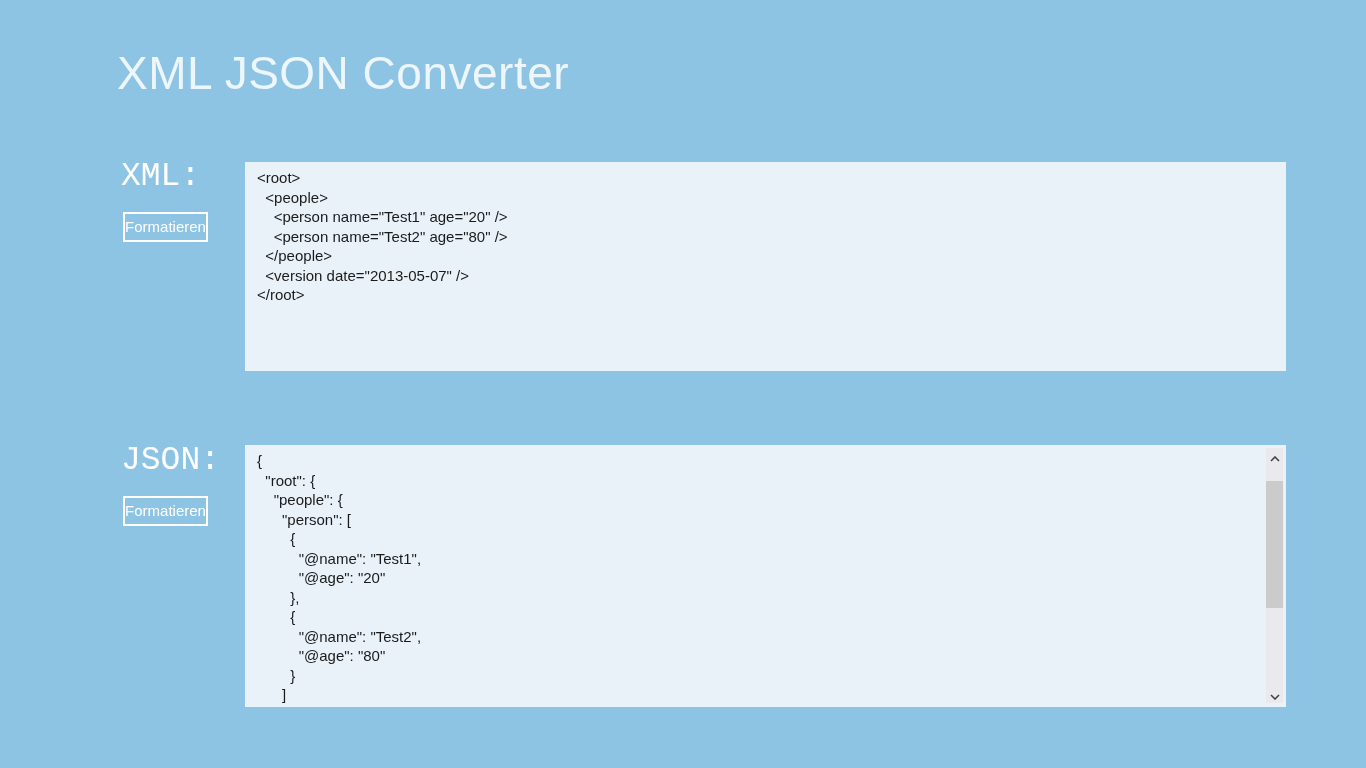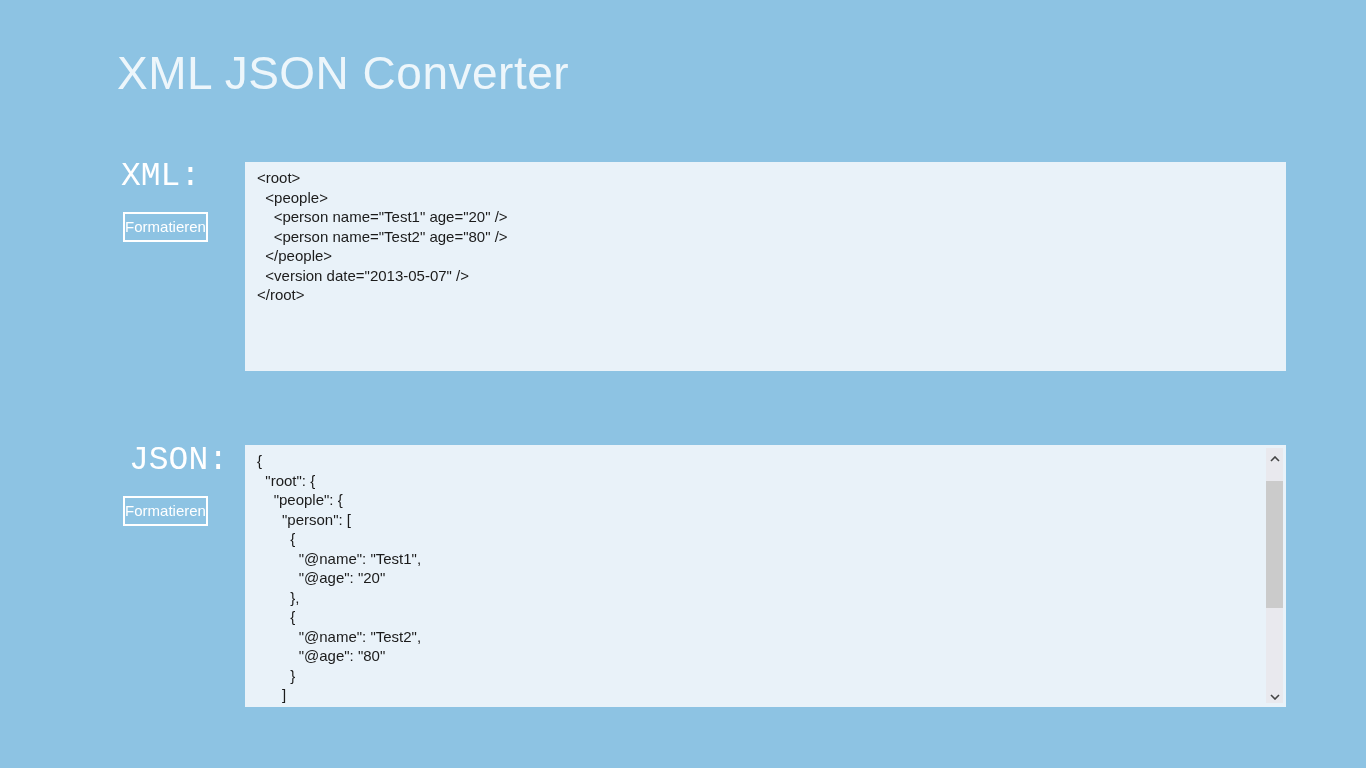--- a/index.html
+++ b/index.html
@@ -26,21 +26,21 @@
   .section-label {
     position: absolute;
     left: 121px;
     font-size: 33px;
     font-weight: 300;
     color: #FFFFFF;
     white-space: nowrap;
     font-family: Liberation Mono, monospace;
   }
   #xml-label  { top: 158px; }
-  #json-label { top: 442px; margin-left: 8px; }
+  #json-label { top: 442px; }
   .format-btn {
     position: absolute;
     left: 123px;
     width: 85px; height: 30px;
     background: transparent;
     border: 2px solid #FFFFFF;
     color: #FFFFFF;
     font-family: "Liberation Sans", sans-serif;
     font-size: 15px;
     line-height: 26px;

